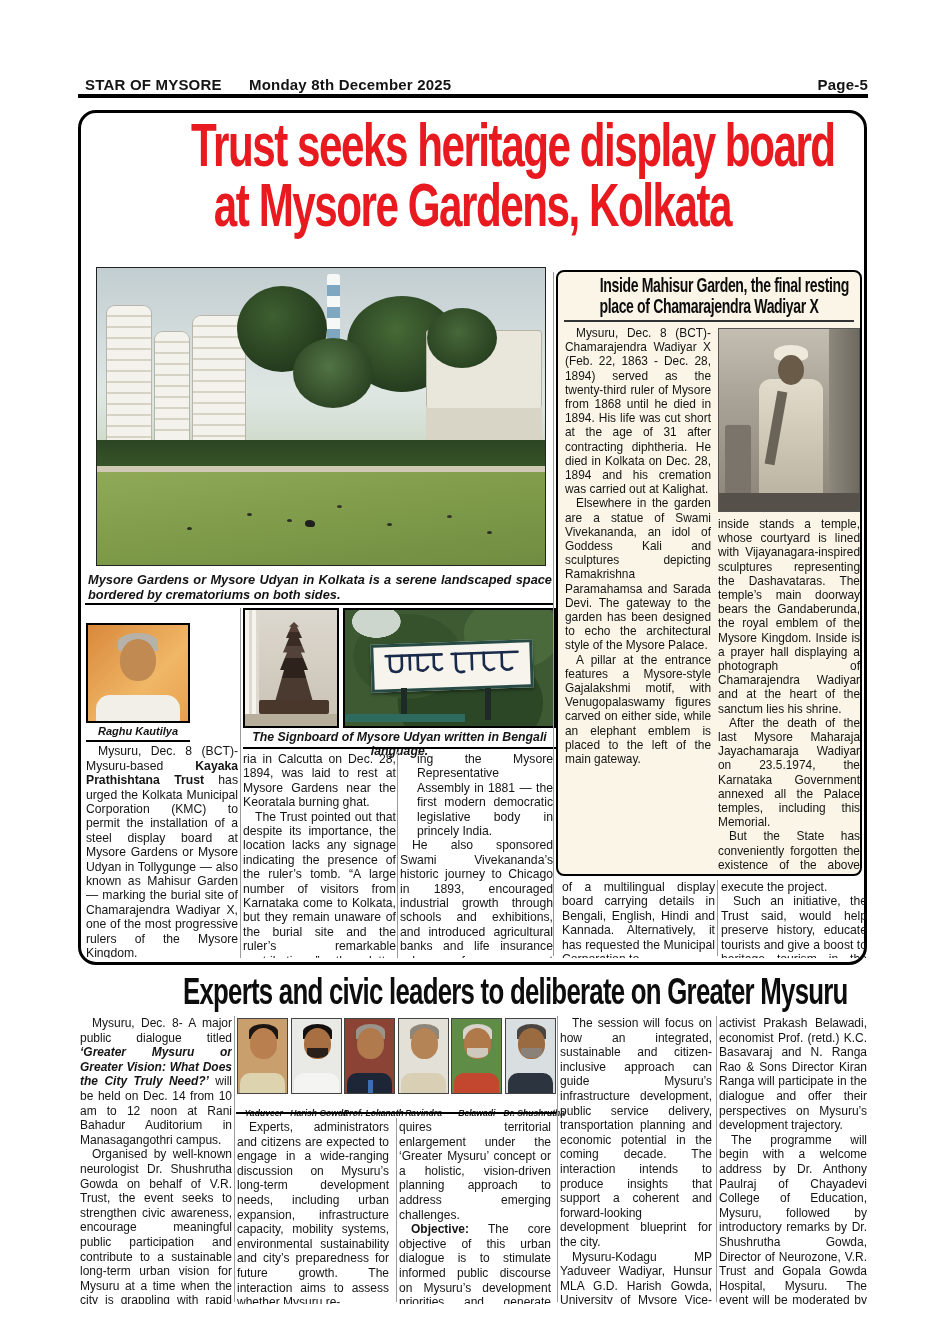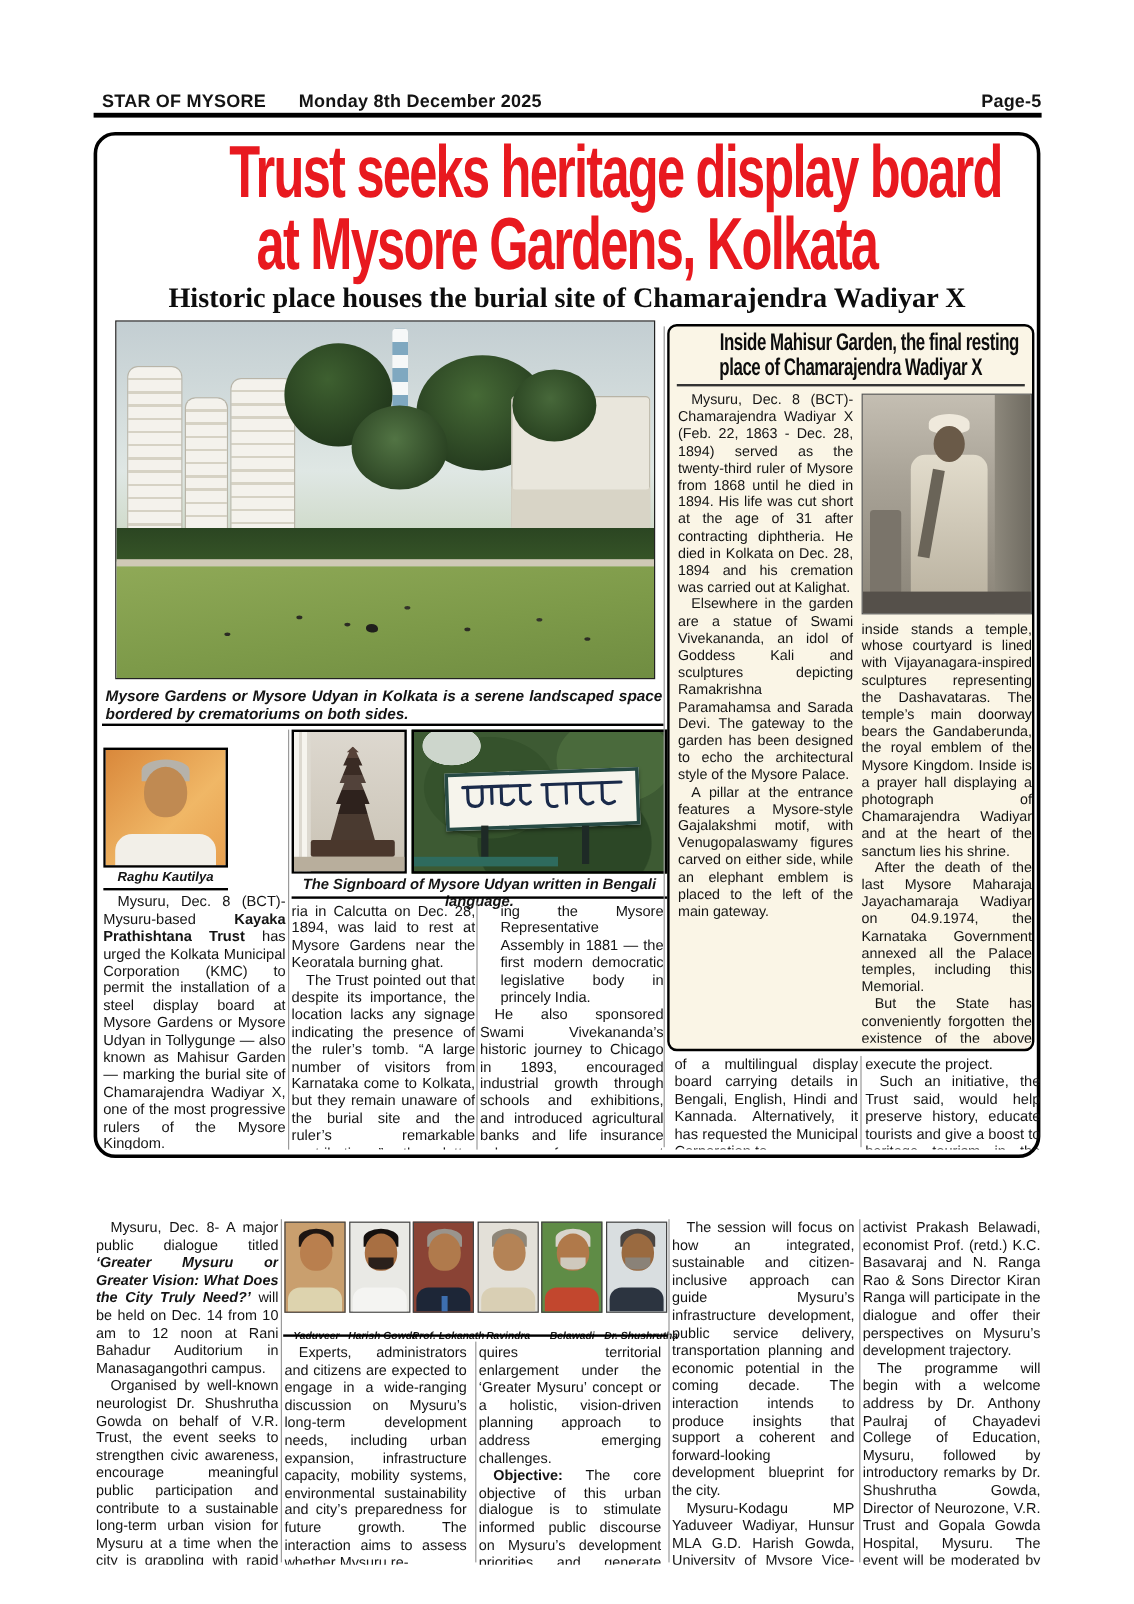--- a/index.html
+++ b/index.html
@@ -119,21 +119,20 @@
 
   <span class="abs mast" style="left:85px;top:76px;">STAR OF MYSORE</span>
   <span class="abs mast" style="left:249px;top:76px;">Monday 8th December 2025</span>
   <span class="abs mast" style="right:77px;top:76px;">Page-5</span>
   <div class="abs hrule" style="left:78px;top:94px;width:790px;height:4px;"></div>
 
   <div class="abs main-box"></div>
 
   <div class="abs hl" style="top:114px;"><span>Trust seeks heritage display board</span></div>
   <div class="abs hl" style="top:174px;"><span>at Mysore Gardens, Kolkata</span></div>
-  <div class="abs subhead" style="top:236px;">Historic place houses the burial site of Chamarajendra Wadiyar X</div>
 
   <div class="abs garden">
     <div class="g-tower" style="left:10px;top:38px;width:44px;height:136px;"></div>
     <div class="g-tower" style="left:58px;top:64px;width:34px;height:110px;"></div>
     <div class="g-tower" style="left:96px;top:48px;width:52px;height:126px;"></div>
     <div class="g-chimney"></div>
     <div class="g-tree" style="left:140px;top:18px;width:90px;height:86px;background:radial-gradient(circle at 40% 35%,#3e6030,#22381c 75%);"></div>
     <div class="g-tree" style="left:250px;top:28px;width:110px;height:96px;background:radial-gradient(circle at 45% 35%,#466a36,#243a1e 75%);"></div>
     <div class="g-tree" style="left:196px;top:70px;width:80px;height:70px;background:radial-gradient(circle at 45% 40%,#527444,#2a4222 75%);"></div>
     <div class="g-temple-r"></div>
@@ -223,32 +222,33 @@
     <div class="table"></div>
     <div class="robe"></div>
     <div class="turban"></div>
     <div class="head"></div>
     <div class="sash"></div>
     <div class="floor"></div>
   </div>
 
   <div class="abs sbod" style="left:718px;top:517px;width:142px;height:352px;">
     <p style="text-indent:0;">inside stands a temple, whose courtyard is lined with Vijayanagara-inspired sculptures representing the Dashavataras. The temple’s main doorway bears the Gandaberunda, the royal emblem of the Mysore Kingdom. Inside is a prayer hall displaying a photograph of Chamarajendra Wadiyar and at the heart of the sanctum lies his shrine.</p>
-    <p>After the death of the last Mysore Maharaja Jayachamaraja Wadiyar on 04.9.1974, the Karnataka Government annexed all the Palace temples, including this Memorial.</p>
+    <p>After the death of the last Mysore Maharaja Jayachamaraja Wadiyar on 23.5.1974, the Karnataka Government annexed all the Palace temples, including this Memorial.</p>
     <p>But the State has conveniently forgotten the existence of the above Memorial and Kolkata Municipal Corporation (KMC) also used a vast vacant land to build electric crematoria for public use.</p>
   </div>
 
   <div class="abs bod" style="left:562px;top:880px;width:153px;height:78px;">
     <p style="text-indent:0;">of a multilingual display board carrying details in Bengali, English, Hindi and Kannada. Alternatively, it has requested the Municipal Corporation to</p>
   </div>
   <div class="abs bod" style="left:721px;top:880px;width:146px;height:78px;">
     <p style="text-indent:0;">execute the project.</p>
     <p>Such an initiative, the Trust said, would help preserve history, educate tourists and give a boost to heritage tourism in the area.</p>
   </div>
 
+  <div class="abs bhl" style="top:972px;"><span>Experts and civic leaders to deliberate on Greater Mysuru</span></div>
 
   <div class="abs bbod" style="left:80px;top:1016px;width:152px;height:288px;">
     <p><span>Mysuru, Dec. 8- A major public dialogue titled </span><b><i>‘Greater Mysuru or Greater Vision: What Does the City Truly Need?’</i></b><span> will be held on Dec. 14 from 10 am to 12 noon at Rani Bahadur Auditorium in Manasagangothri campus.</span></p>
     <p>Organised by well-known neurologist Dr. Shushrutha Gowda on behalf of V.R. Trust, the event seeks to strengthen civic awareness, encourage meaningful public participation and contribute to a sustainable long-term urban vision for Mysuru at a time when the city is grappling with rapid expansion and growing infrastructural demands.</p>
   </div>
 
   <div class="abs pstrip">
     <div class="port" style="--bg:#c99f6e;--skin:#b97f4e;--hair:#1d1512;--shirt:#ddd3ae;">
       <div class="hair"></div>
         <div class="head"></div>

